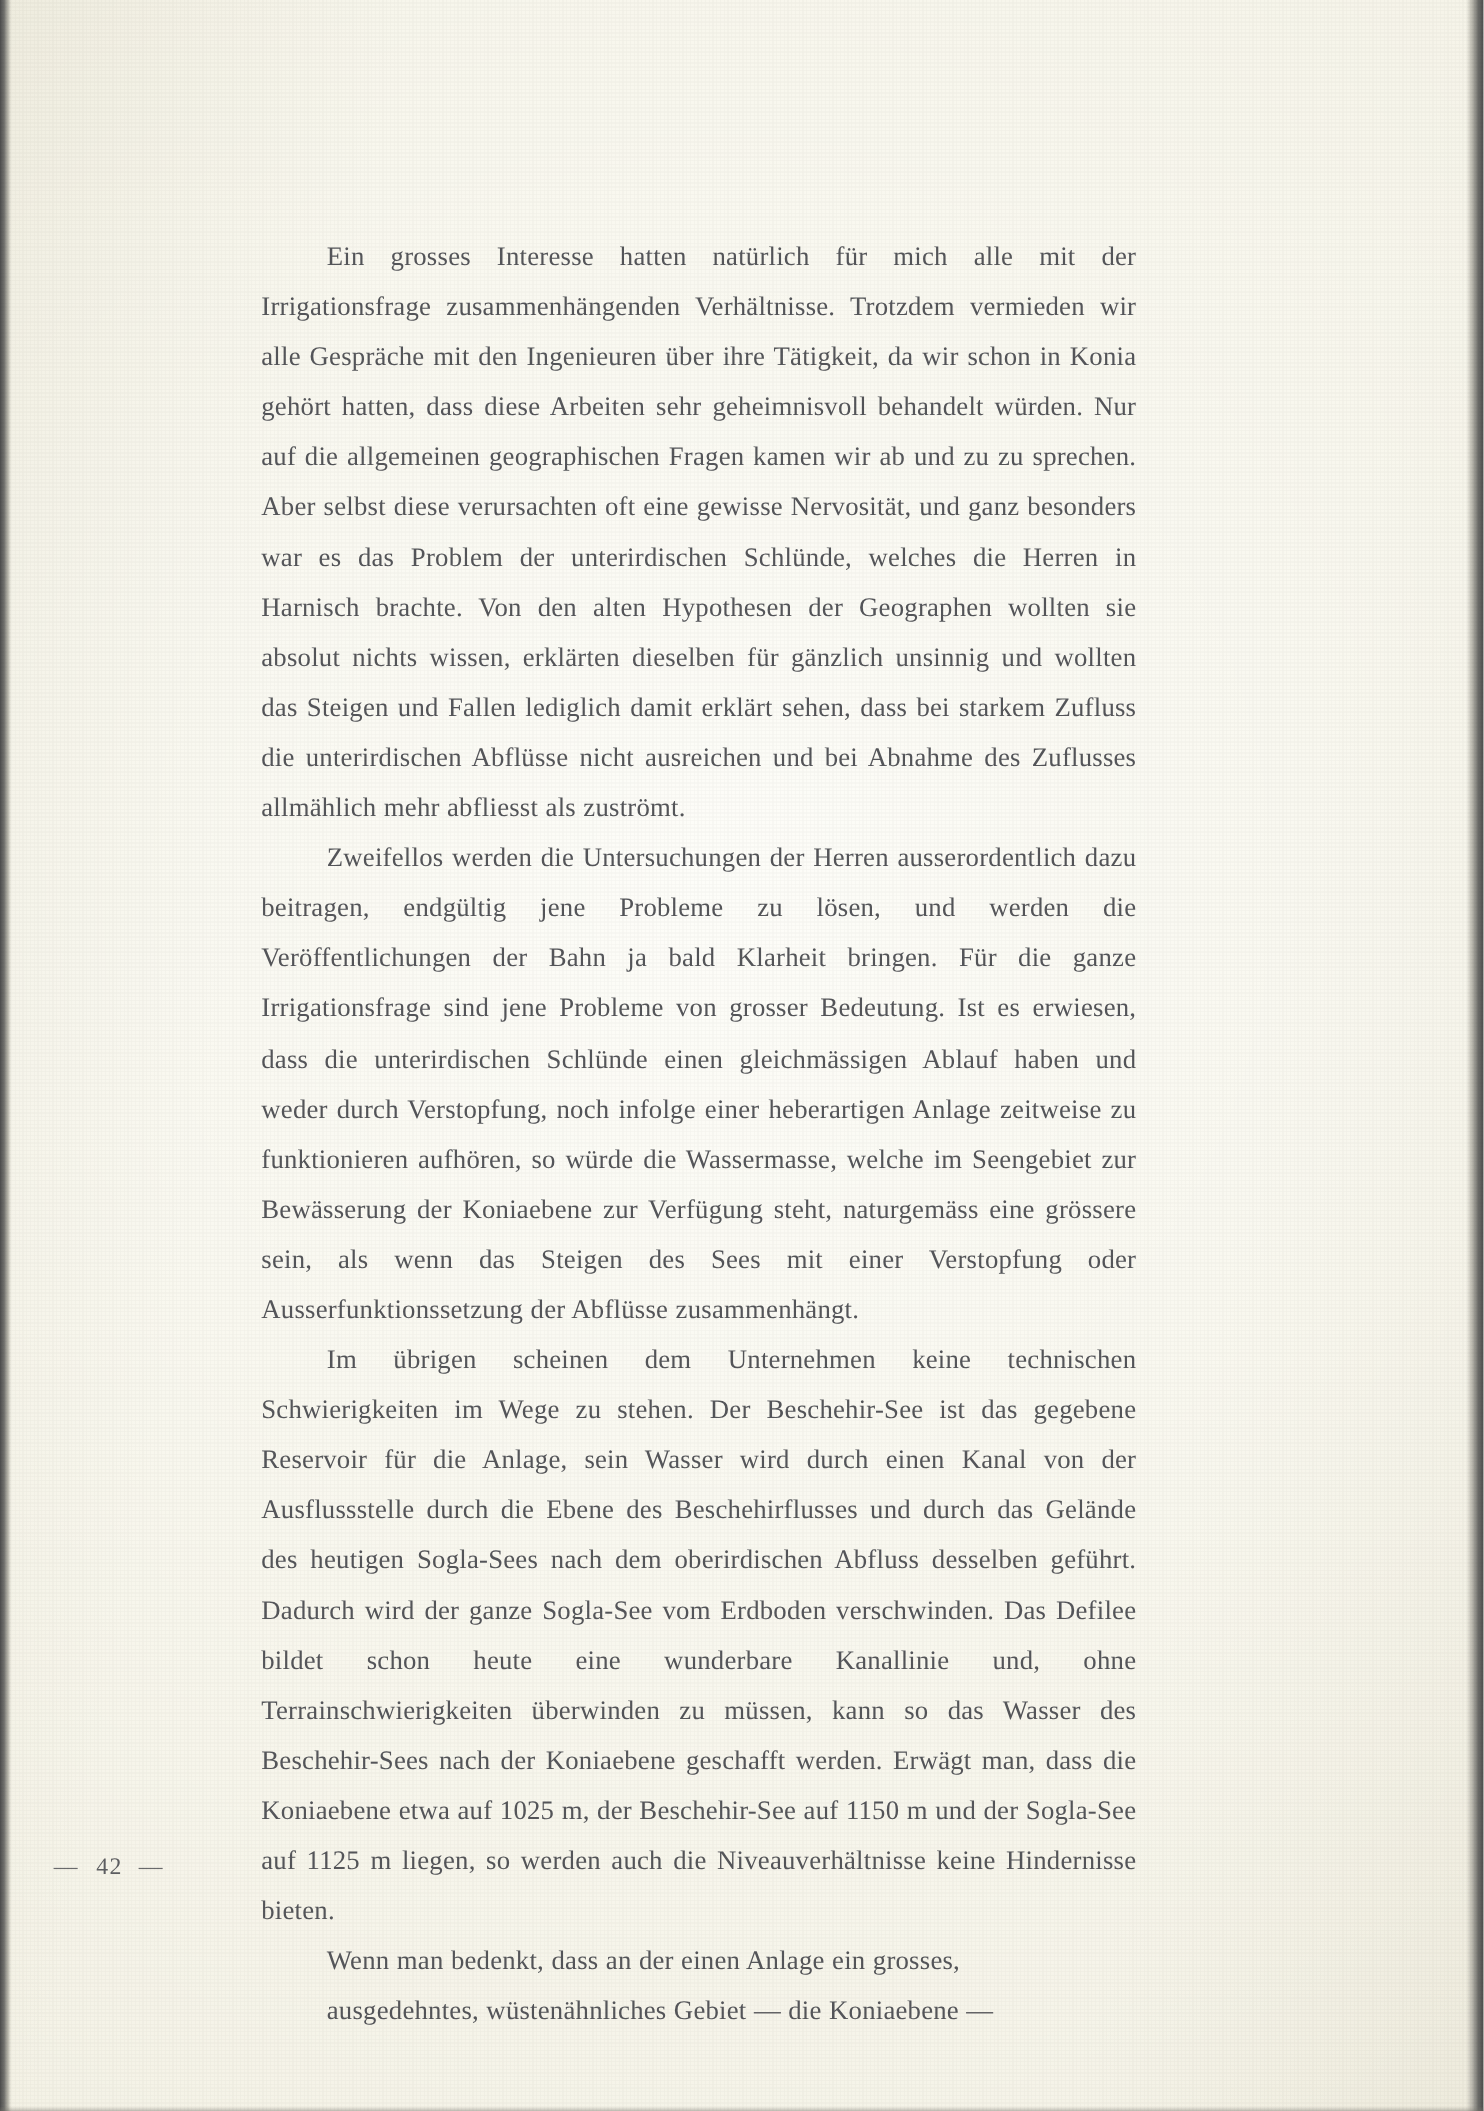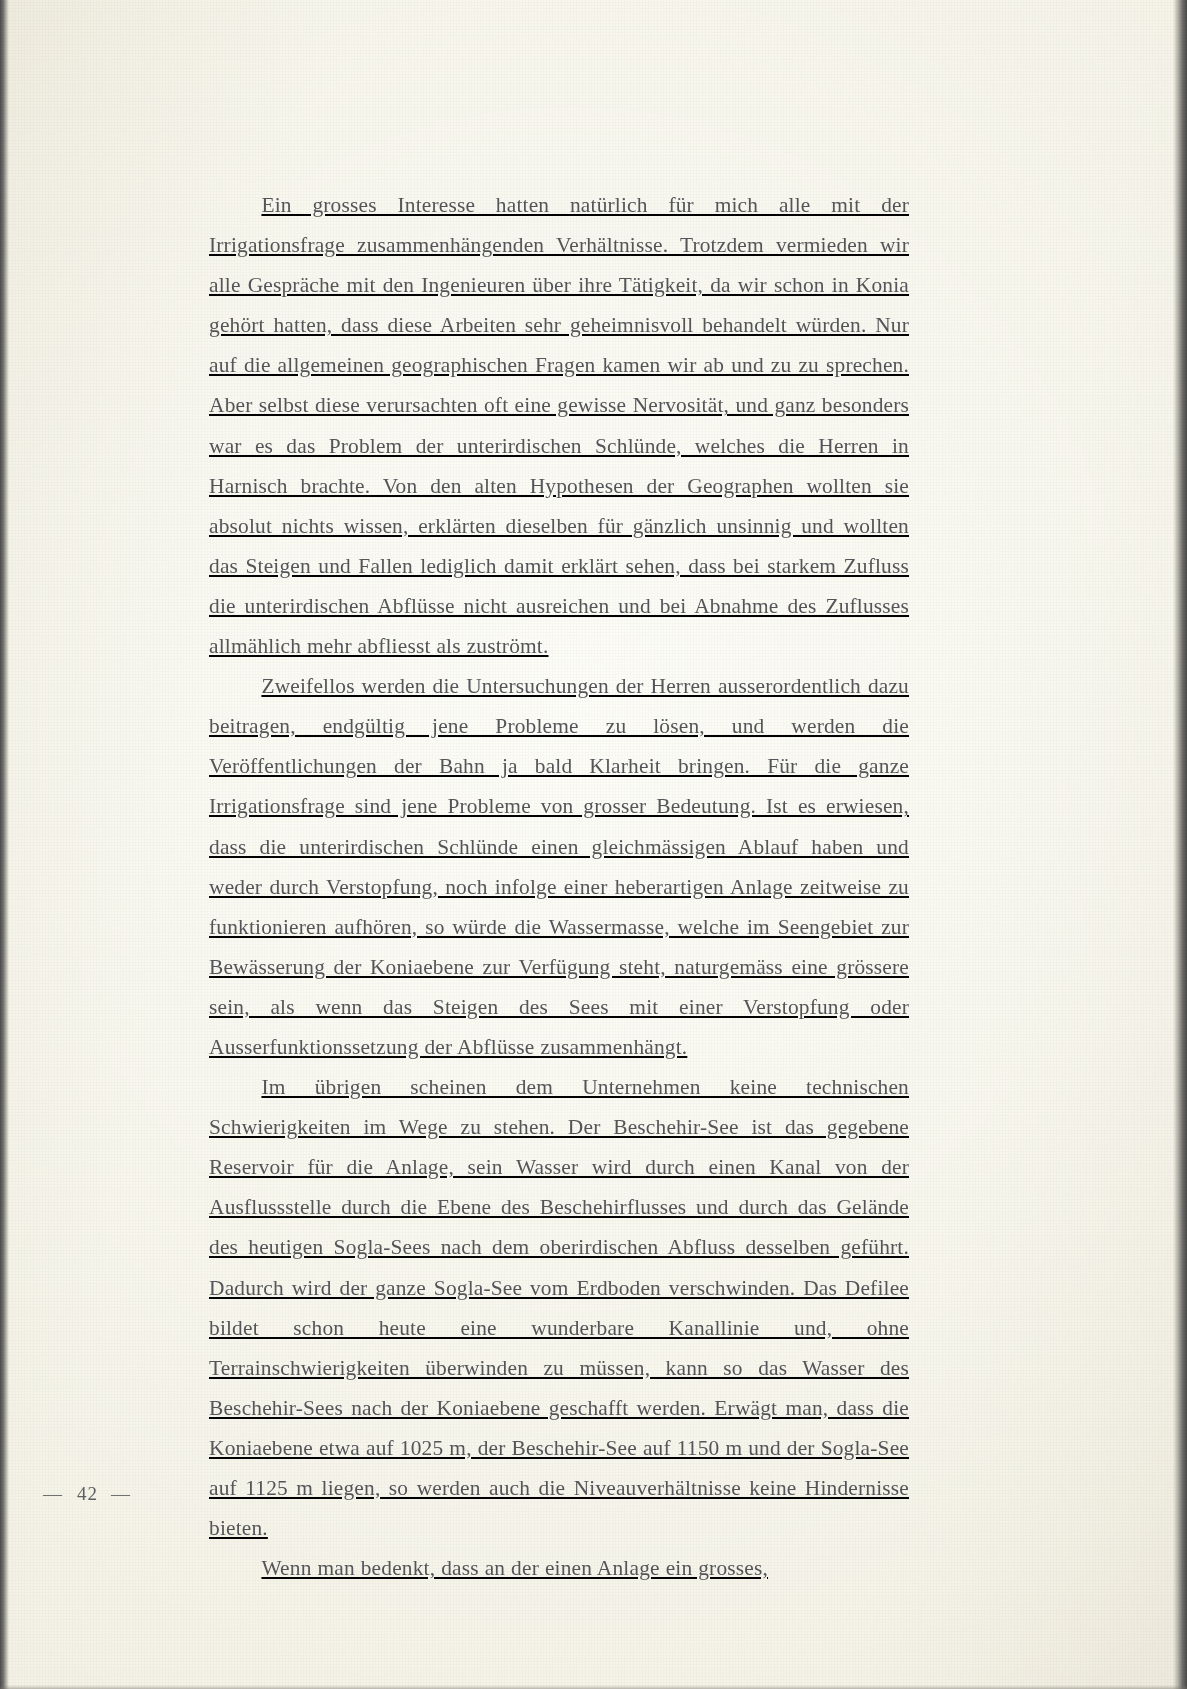--- a/index.html
+++ b/index.html
@@ -48,21 +48,20 @@
     width: 100%;
     height: 4px;
     background: linear-gradient(0deg, rgba(120,118,110,0.45) 0%, rgba(244,242,230,0) 100%);
   }
 
   .text-block {
     position: absolute;
     left: 209px;
     top: 185px;
     width: 700px;
-    text-decoration: underline;
   }
 
   p.para {
     margin: 0;
     text-align: justify;
     text-justify: inter-word;
     text-indent: 2.45em;
     font-size: 21.4px;
     line-height: 40.1px;
     color: #55565a;
@@ -121,20 +120,21 @@
   <div class="text-block">
 
     <p class="para">Ein grosses Interesse hatten natürlich für mich alle mit der Irrigationsfrage zusammenhängenden Verhältnisse. Trotzdem vermieden wir alle Gespräche mit den Ingenieuren über ihre Tätigkeit, da wir schon in Konia gehört hatten, dass diese Arbeiten sehr geheimnisvoll behandelt würden. Nur auf die allgemeinen geographischen Fragen kamen wir ab und zu zu sprechen. Aber selbst diese verursachten oft eine gewisse Nervosität, und ganz besonders war es das Problem der unterirdischen Schlünde, welches die Herren in Harnisch brachte. Von den alten Hypothesen der Geographen wollten sie absolut nichts wissen, erklärten dieselben für gänzlich unsinnig und wollten das Steigen und Fallen lediglich damit erklärt sehen, dass bei starkem Zufluss die unterirdischen Abflüsse nicht ausreichen und bei Abnahme des Zuflusses allmählich mehr abfliesst als zuströmt.</p>
 
     <p class="para">Zweifellos werden die Untersuchungen der Herren ausserordentlich dazu beitragen, endgültig jene Probleme zu lösen, und werden die Veröffentlichungen der Bahn ja bald Klarheit bringen. Für die ganze Irrigationsfrage sind jene Probleme von grosser Bedeutung. Ist es erwiesen, dass die unterirdischen Schlünde einen gleichmässigen Ablauf haben und weder durch Verstopfung, noch infolge einer heberartigen Anlage zeitweise zu funktionieren aufhören, so würde die Wassermasse, welche im Seengebiet zur Bewässerung der Koniaebene zur Verfügung steht, naturgemäss eine grössere sein, als wenn das Steigen des Sees mit einer Verstopfung oder Ausserfunktionssetzung der Abflüsse zusammenhängt.</p>
 
     <p class="para">Im übrigen scheinen dem Unternehmen keine technischen Schwierigkeiten im Wege zu stehen. Der Beschehir-See ist das gegebene Reservoir für die Anlage, sein Wasser wird durch einen Kanal von der Ausflussstelle durch die Ebene des Beschehirflusses und durch das Gelände des heutigen Sogla-Sees nach dem oberirdischen Abfluss desselben geführt. Dadurch wird der ganze Sogla-See vom Erdboden verschwinden. Das Defilee bildet schon heute eine wunderbare Kanallinie und, ohne Terrainschwierigkeiten überwinden zu müssen, kann so das Wasser des Beschehir-Sees nach der Koniaebene geschafft werden. Erwägt man, dass die Koniaebene etwa auf 1025 m, der Beschehir-See auf 1150 m und der Sogla-See auf 1125 m liegen, so werden auch die Niveauverhältnisse keine Hindernisse bieten.</p>
 
     <p class="para">Wenn man bedenkt, dass an der einen Anlage ein grosses,</p>
 
+    <p class="para final-line">ausgedehntes, wüstenähnliches Gebiet — die Koniaebene —</p>
 
   </div>
 
   <div class="folio">
     <span class="rule">—</span><span class="num">42</span><span class="rule">—</span>
   </div>
 
   <div class="grain"></div>
 
 </div>

